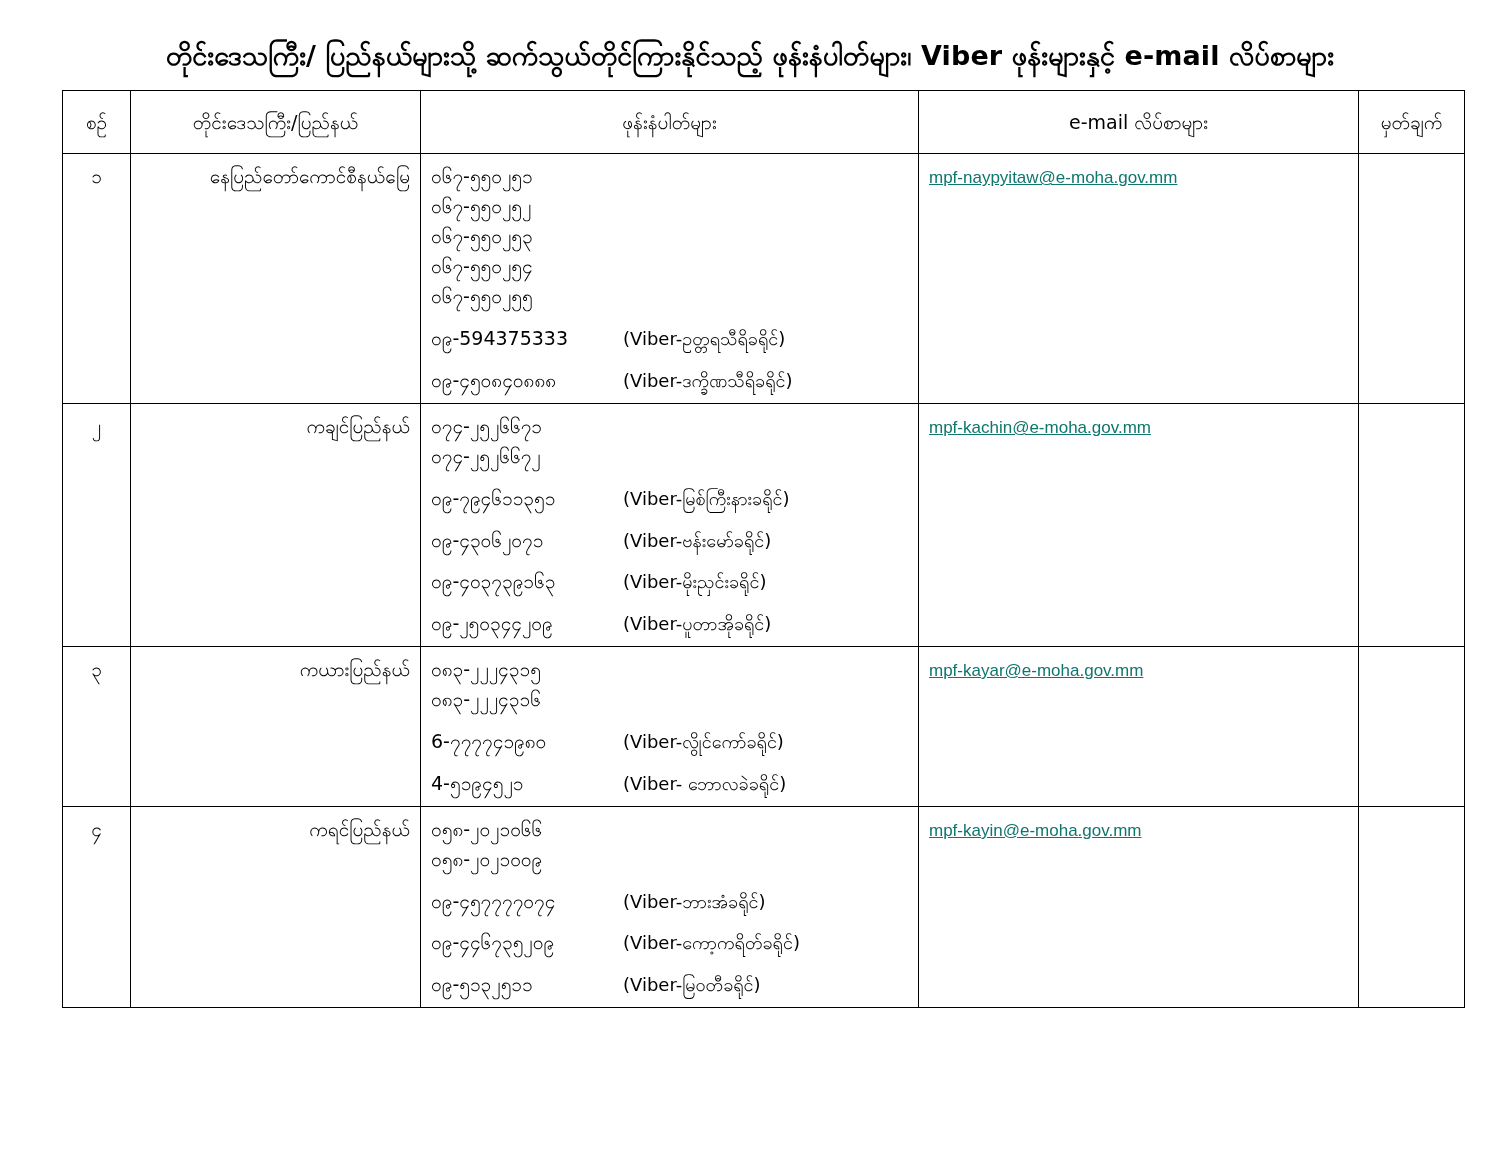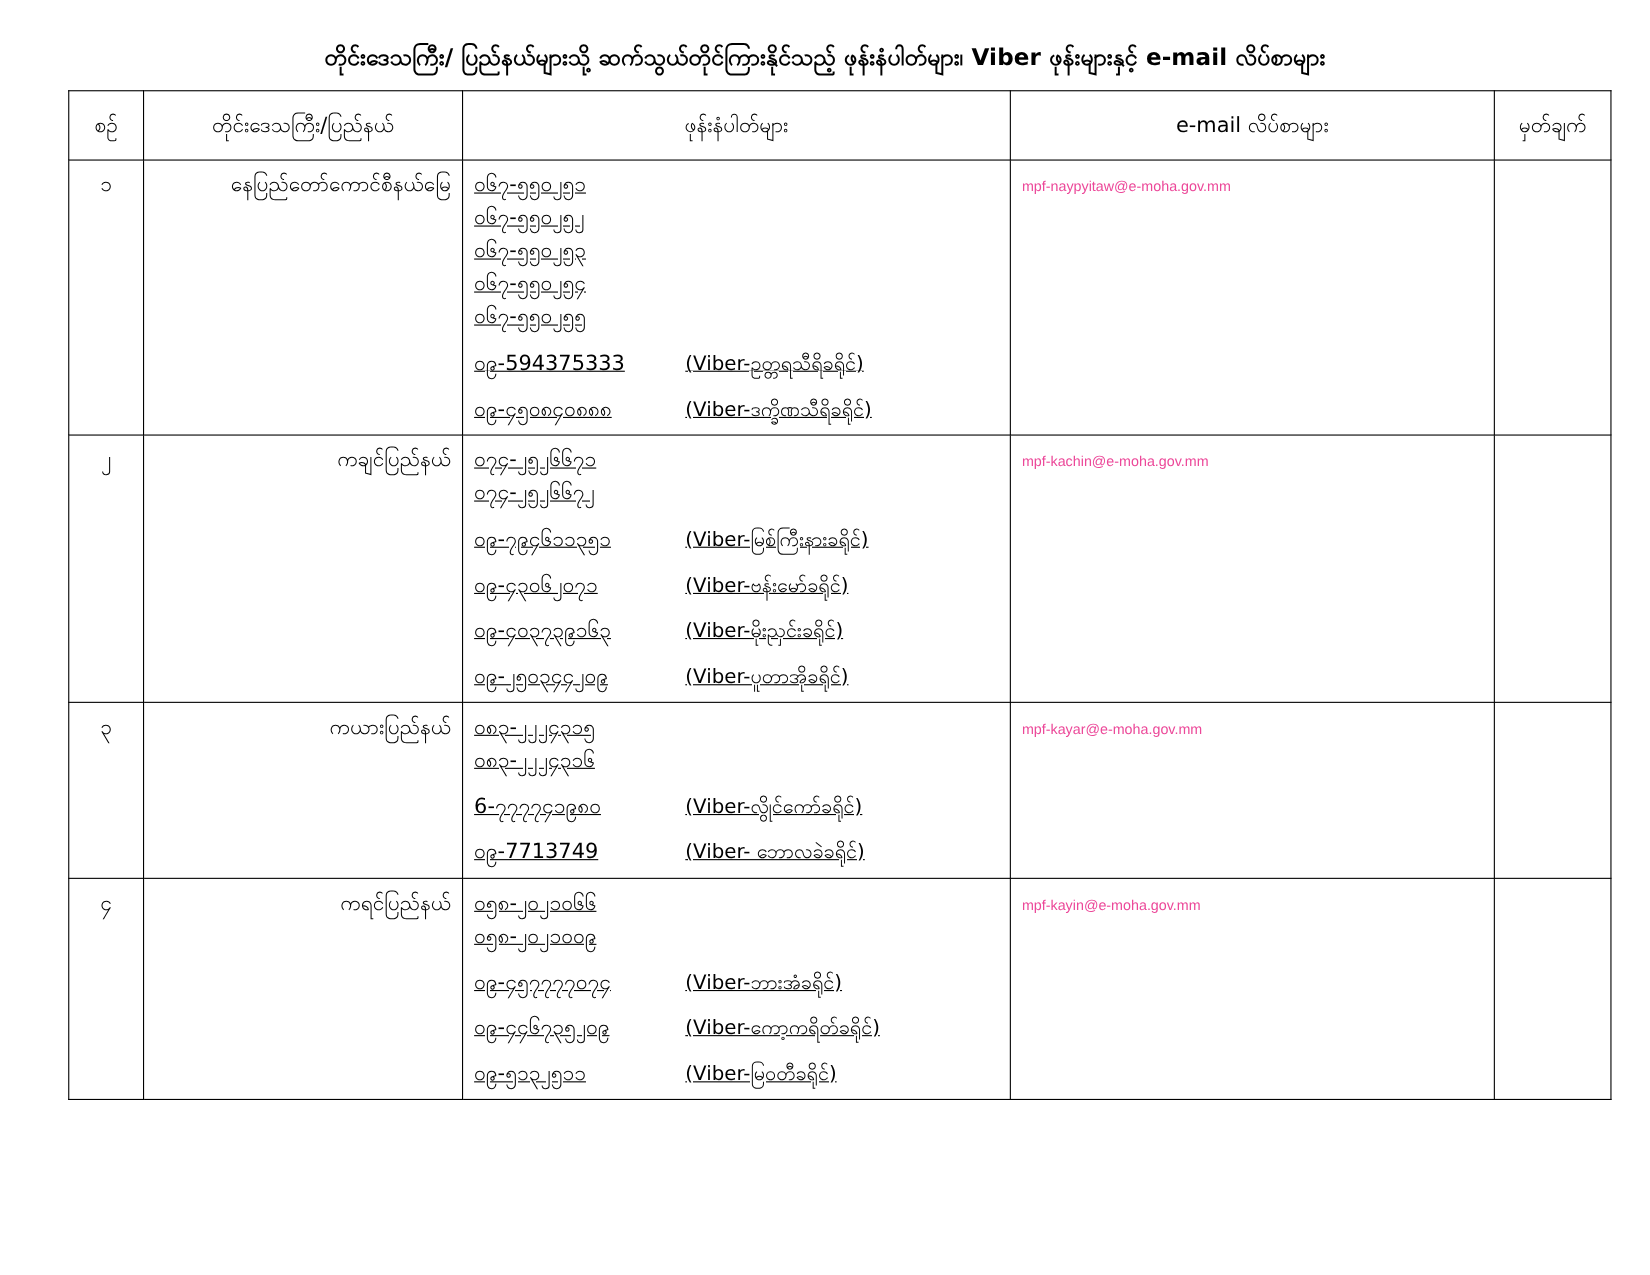--- a/index.html
+++ b/index.html
@@ -15,21 +15,21 @@
     position: relative;
     overflow: hidden;
   }
   .page {
     padding: 30px 62px 0 62px;
     box-sizing: border-box;
     width: 1500px;
   }
   .doc-title {
     text-align: center;
-    font-size: 21px;
+    font-size: 27px;
     font-weight: bold;
     line-height: 1.35;
     margin: 8px 0 16px 0;
     letter-spacing: 0.1px;
   }
   table.contact-table {
     border-collapse: collapse;
     width: 1376px;
     table-layout: fixed;
   }
@@ -58,21 +58,20 @@
     text-align: center;
     font-size: 19px;
   }
   td.region-cell {
     font-size: 19px;
     white-space: nowrap;
     text-align: right;
   }
   td.phone-cell {
     padding-left: 16px;
-    text-decoration: underline;
   }
   td.email-cell {
     padding-left: 16px;
   }
   .phone-line {
     display: flex;
     align-items: baseline;
     white-space: nowrap;
     min-height: 30px;
   }
@@ -80,22 +79,23 @@
     display: inline-block;
     min-width: 182px;
     font-size: 19px;
   }
   .phone-note {
     font-size: 18px;
     padding-left: 10px;
     margin-top: 13px;
   }
   .email-link {
-    color: #ec4899;
-    font-size: 13px;
+    color: #0f766e;
+    text-decoration: underline;
+    font-size: 17px;
     font-family: "Liberation Sans", sans-serif;
     cursor: pointer;
   }
   .remark-cell { }
 </style>
 </head>
 <body>
 
 <div class="page">
 
@@ -204,21 +204,21 @@
           </div>
           <div class="phone-line">
             <span class="phone-num">၀၈၃-၂၂၂၄၃၁၆</span>
             <span class="phone-note"></span>
           </div>
           <div class="phone-line">
             <span class="phone-num">6-၇၇၇၇၄၁၉၈၀</span>
             <span class="phone-note">(Viber-လွိုင်ကော်ခရိုင်)</span>
           </div>
           <div class="phone-line">
-            <span class="phone-num">၀၉-7713749</span>
+            <span class="phone-num">4-၅၁၉၄၅၂၁</span>
             <span class="phone-note">(Viber- ဘောလခဲခရိုင်)</span>
           </div>
         </td>
         <td class="email-cell">
           <span class="email-link">mpf-kayar@e-moha.gov.mm</span>
         </td>
         <td class="remark-cell"></td>
       </tr>
 
       <tr>

